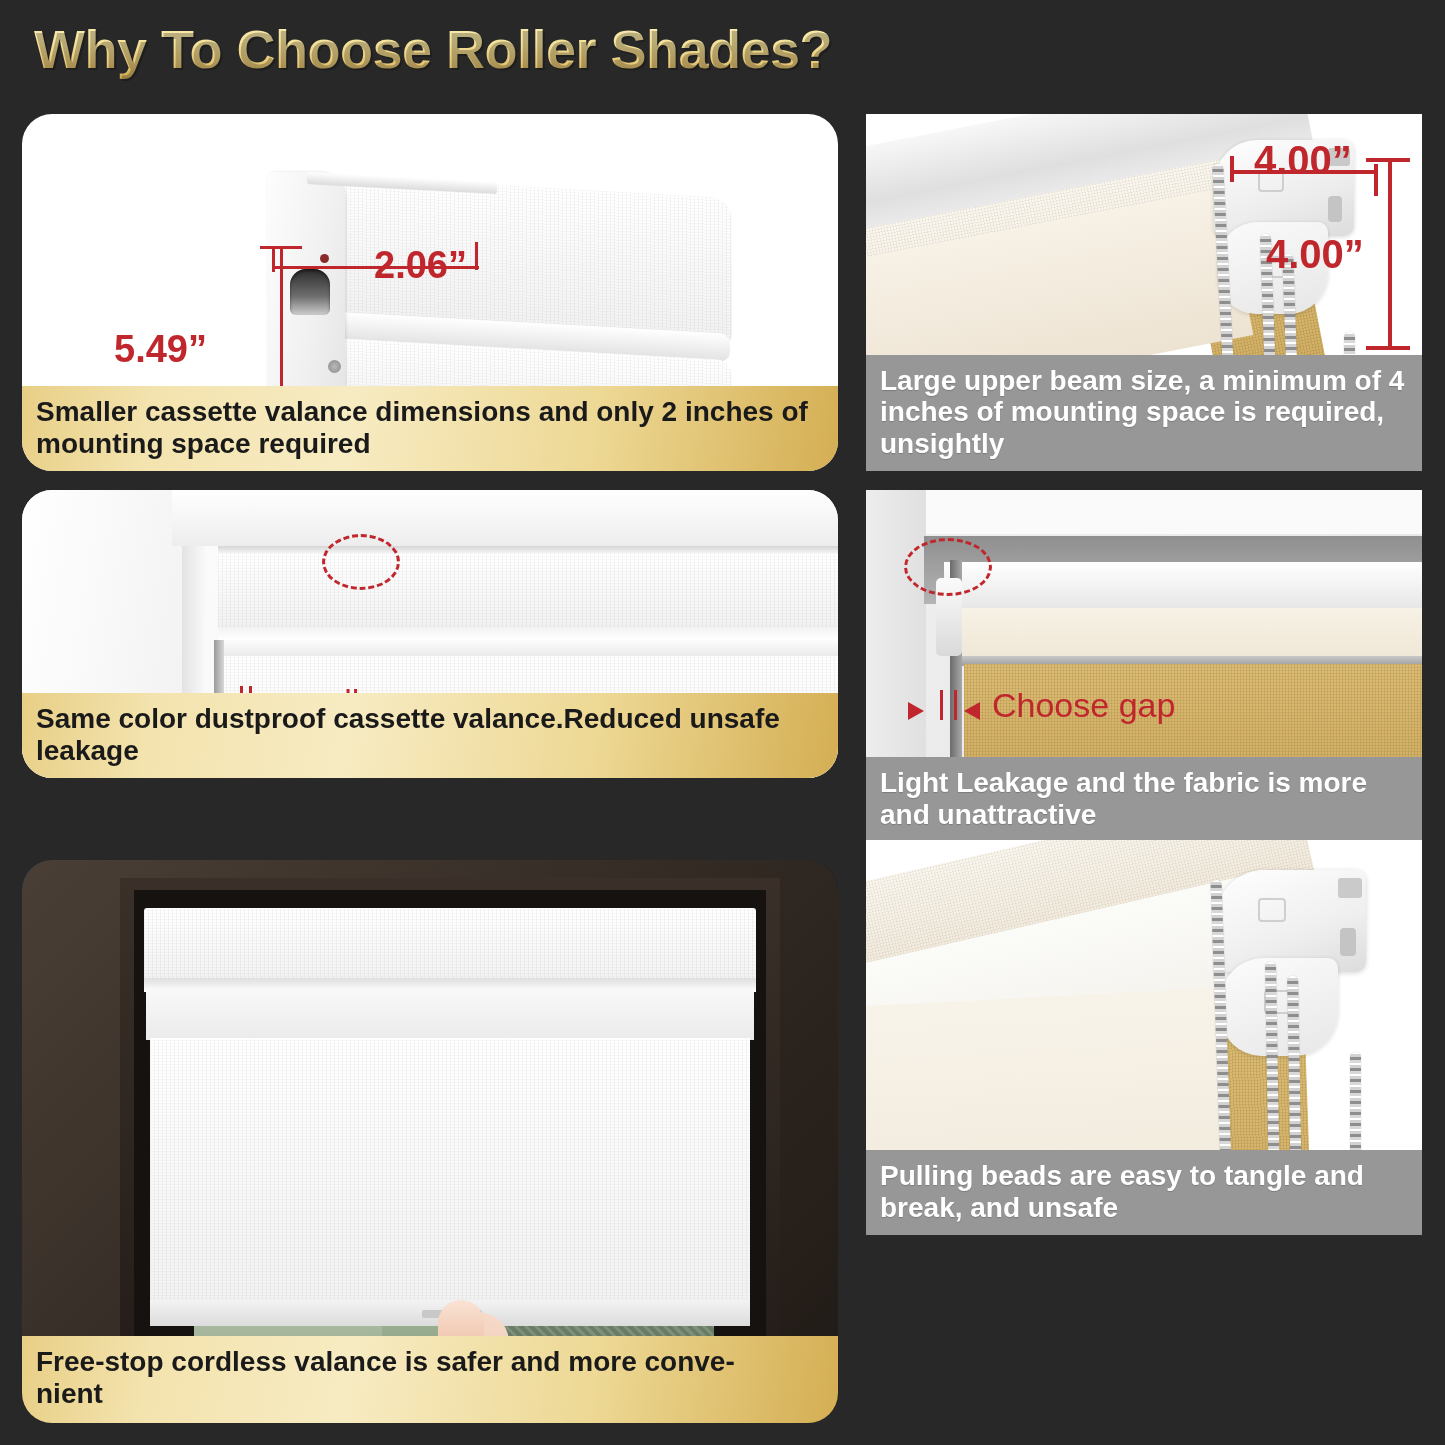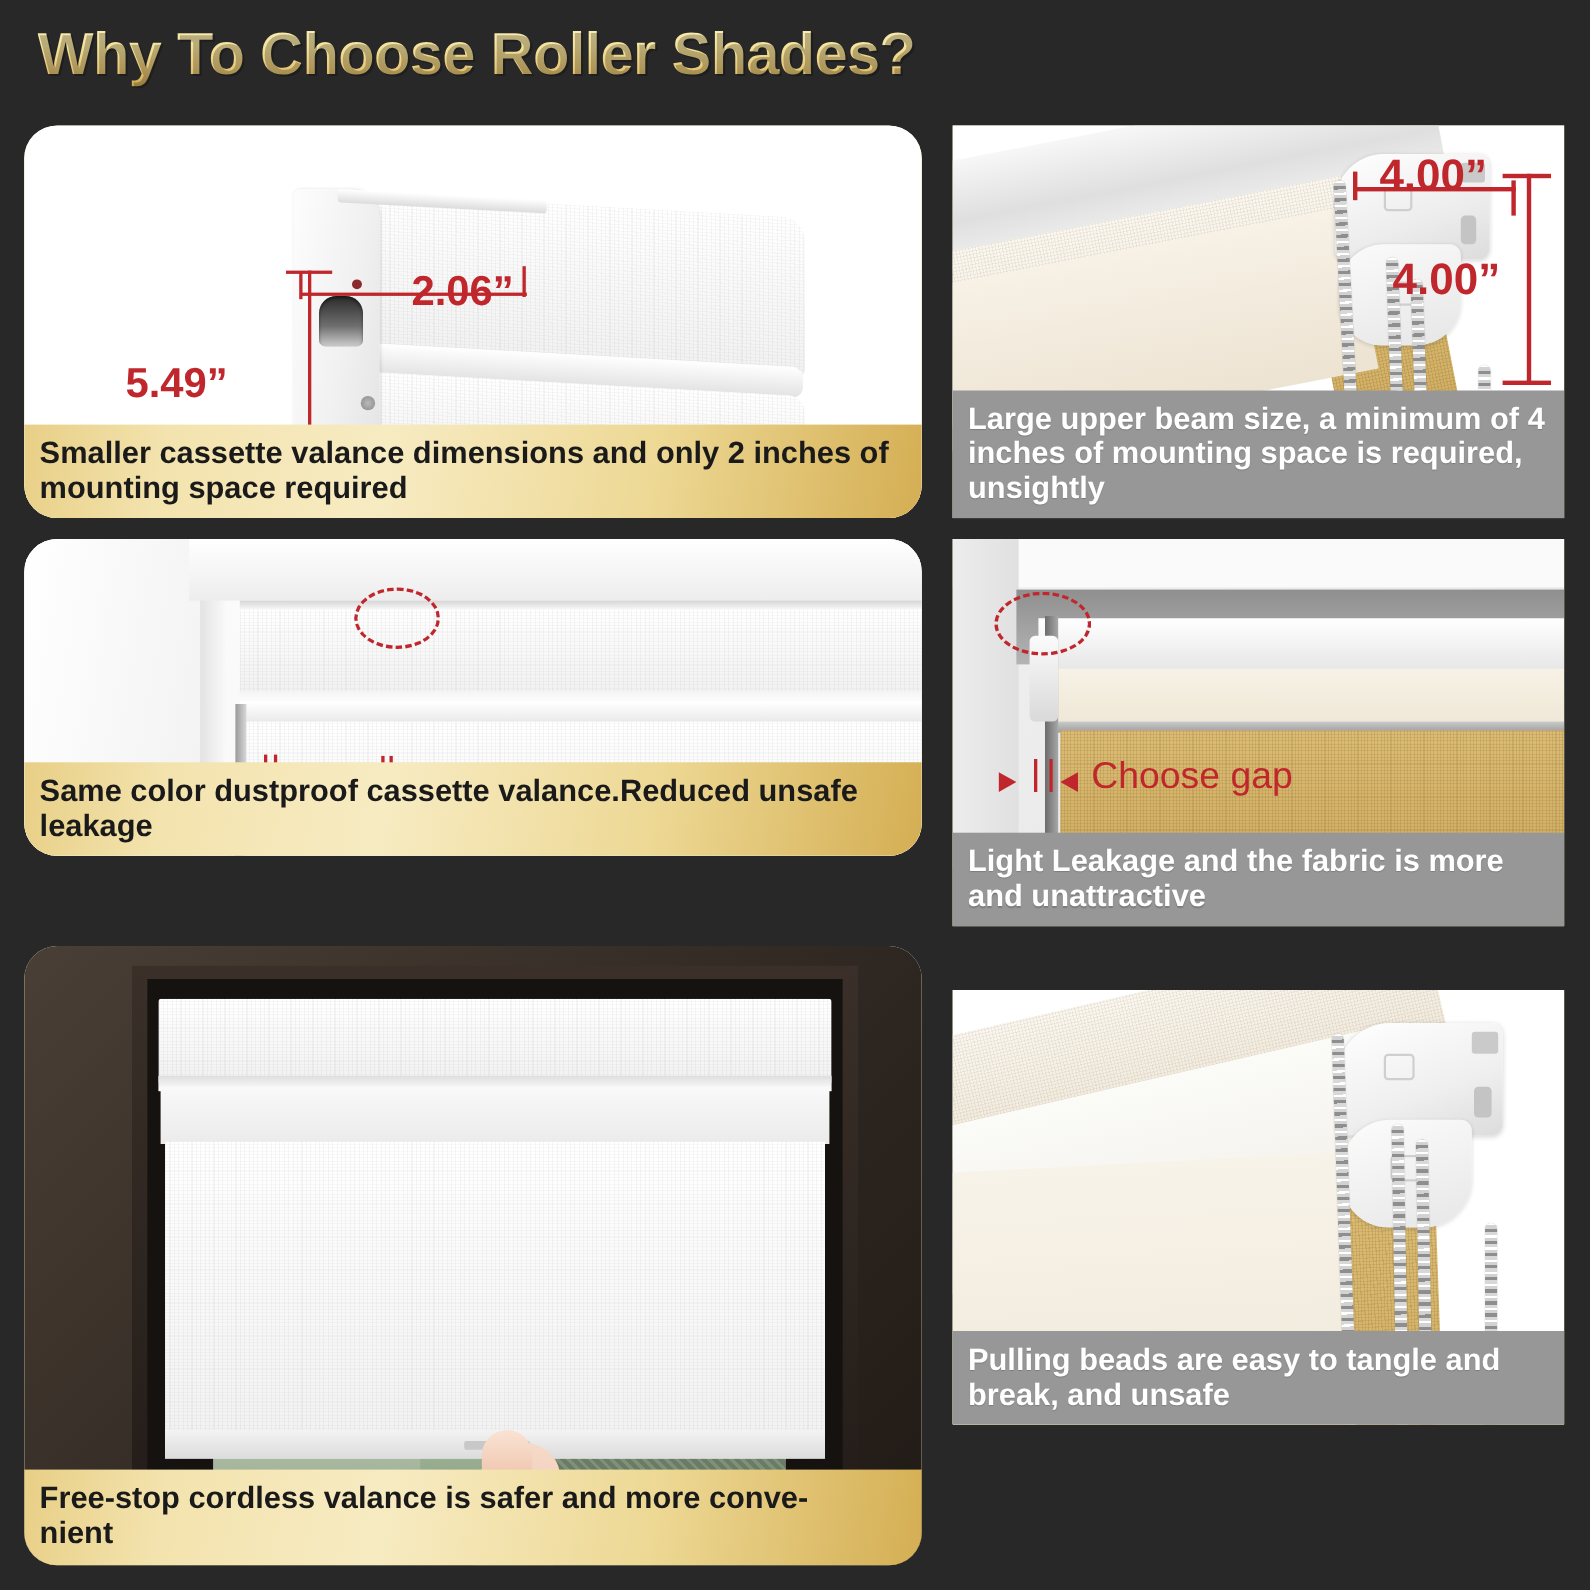--- a/index.html
+++ b/index.html
@@ -16,21 +16,21 @@
     position: absolute; left: 34px; top: 18px;
     font-size: 54px; font-weight: bold; letter-spacing: -0.5px;
     background: linear-gradient(180deg,#FBF0BC 0%,#F6E49D 38%,#E7C878 72%,#C9A64E 100%);
     -webkit-background-clip: text; background-clip: text;
     color: #EFD99A; -webkit-text-fill-color: transparent;
     text-shadow: 2px 2px 0 rgba(0,0,0,0.25);
     white-space: nowrap;
   }
 
   
-  .panel { position: absolute; overflow: hidden; background:#fef9c3; }
+  .panel { position: absolute; overflow: hidden; background:#0f172a; }
   .panel.rounded { border-radius: 30px; }
 
   .photo { position: absolute; left:0; top:0; right:0; bottom:0; overflow:hidden; }
 
   
   .caption {
     position: absolute; left: 0; right: 0; bottom: 0;
     padding: 10px 14px 12px 14px;
     font-weight: bold; line-height: 1.12;
   }
@@ -317,21 +317,21 @@
       <div style="position:absolute; left:416px; top:440px; width:46px; height:46px;
                   background:linear-gradient(180deg,#fae3d4,#eec3ab); border-radius:50% 50% 30% 30%;"></div>
     </div>
 
     <div class="caption gold" style="padding-bottom:14px;">
       <span>Free-stop cordless valance is safer and more conve-</span><br>
       <span>nient</span>
     </div>
   </div>
 
-  <div class="panel" style="left:866px; top:900px; width:556px; height:395px;">
+  <div class="panel" style="left:866px; top:840px; width:556px; height:395px;">
     <div class="photo" style="background:#ffffff;">
 
       <div style="position:absolute; left:-30px; top:48px; width:470px; height:110px;
                   transform:rotate(-13deg); transform-origin:left top;" class="linen"></div>
 
       <div style="position:absolute; left:-40px; top:132px; width:440px; height:150px;
                   transform:rotate(-13deg); transform-origin:left top;
                   background:linear-gradient(180deg,#fbfbf8,#f2f0ea);" class="linen"></div>
 
       <div style="position:absolute; left:322px; top:168px; width:116px; height:330px;

